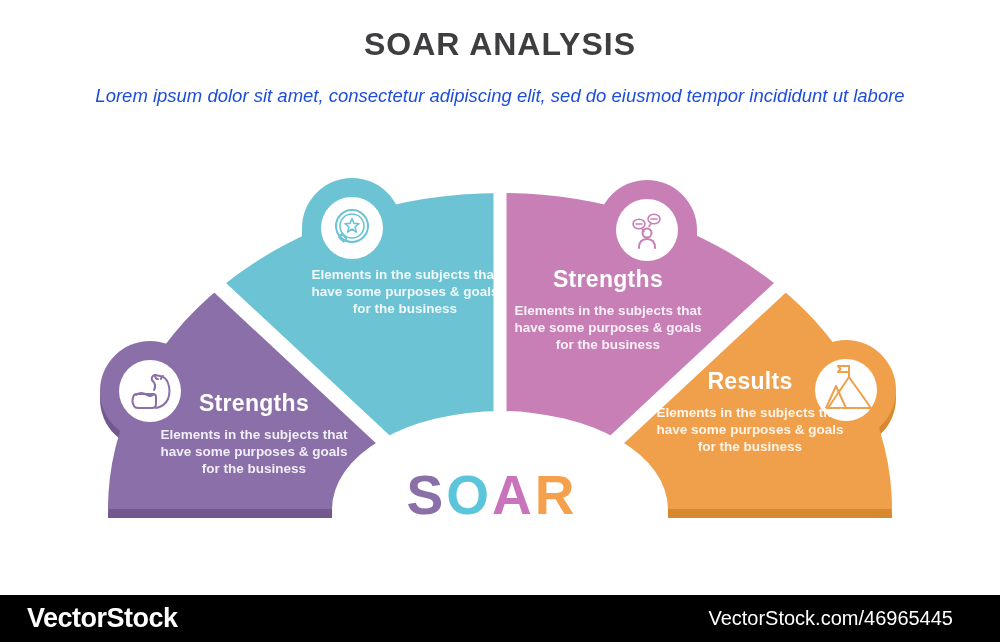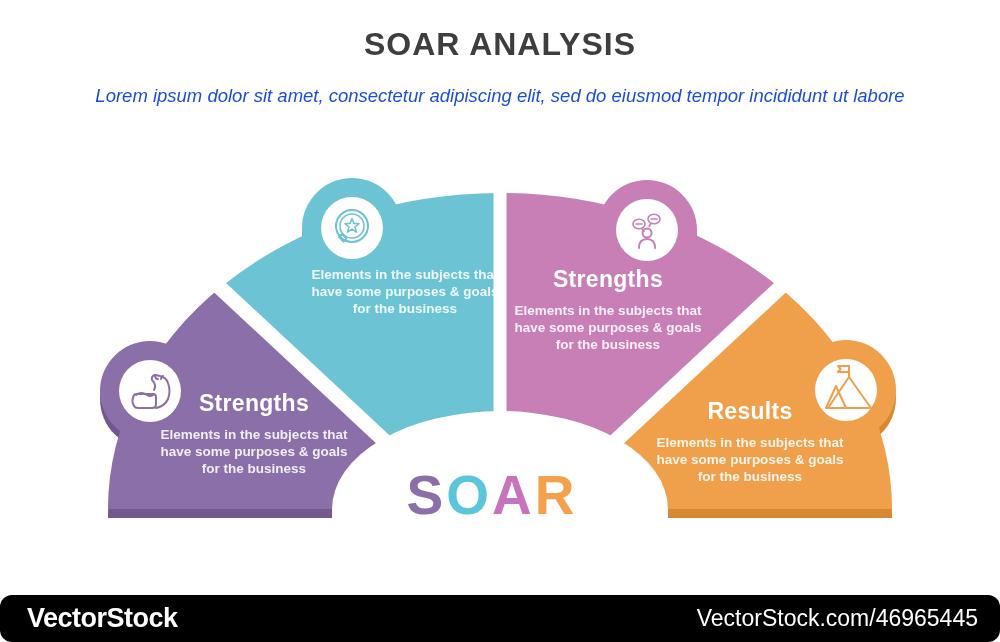--- a/index.html
+++ b/index.html
@@ -12,29 +12,29 @@
     font-size:18.5px;line-height:23.5px;color:#1d4ed8;font-style:italic;}
   
   .diagram{position:absolute;left:0;top:0;}
   
   .seg{position:absolute;width:250px;text-align:center;color:#fff;}
   .seg .t{font-size:23px;font-weight:bold;letter-spacing:.3px;margin:0 0 9px 0;}
   .seg .d{font-size:13.5px;line-height:17px;color:rgba(255,255,255,.88);font-weight:bold;}
   #seg-opportunities{left:280px;top:266px;}
   #seg-aspiration{left:483px;top:266px;}
   #seg-strengths{left:129px;top:390px;}
-  #seg-results{left:625px;top:398px;}
+  #seg-results{left:625px;top:368px;}
   
   .soar{position:absolute;top:468px;left:0;width:984px;text-align:center;
     font-size:55px;font-weight:bold;letter-spacing:3px;line-height:1;}
   
   .footer{position:absolute;left:0;bottom:0;width:1000px;height:47px;background:#000;
-    display:flex;align-items:center;justify-content:space-between;z-index:5;border-radius:12px;}
+    display:flex;align-items:center;justify-content:space-between;z-index:5;}
   .footer .brand{color:#fff;font-size:27px;font-weight:bold;margin-left:27px;letter-spacing:-.5px;}
-  .footer .mark{color:#fff;font-size:23px;margin-right:22px;}
+  .footer .mark{color:#fff;font-size:20px;margin-right:47px;}
 </style>
 </head>
 <body>
 
 <div class="stage">
 
   <div class="hdr-title">SOAR ANALYSIS</div>
   <div class="hdr-sub">
     <span>Lorem ipsum dolor sit amet, consectetur adipiscing elit, sed do eiusmod tempor incididunt ut labore</span><br>
   </div>

